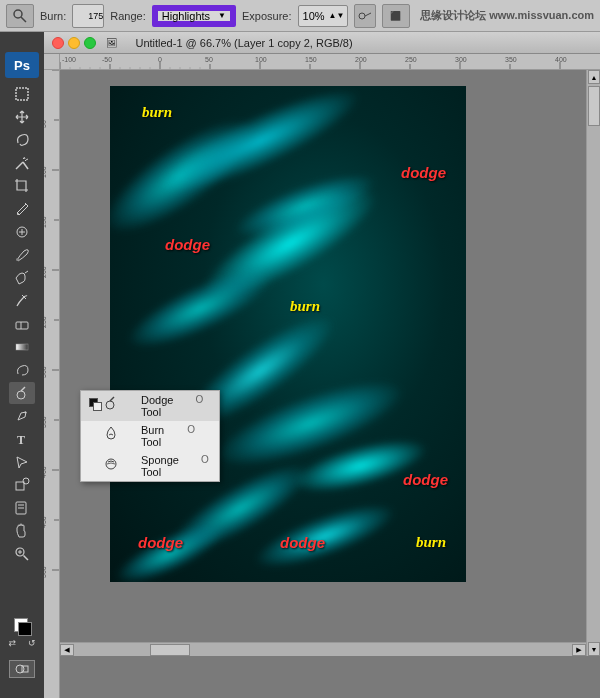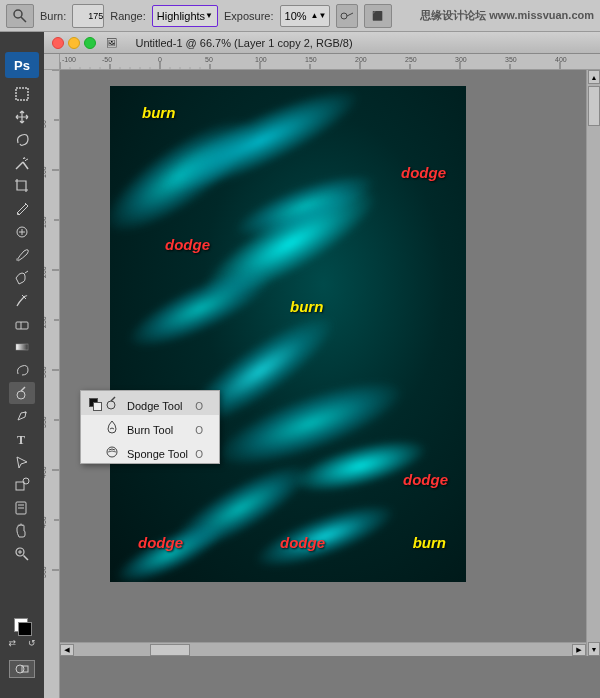--- a/index.html
+++ b/index.html
@@ -30,25 +30,25 @@
       background: #d8d8d8;
       border: 1px solid #888;
       border-radius: 2px;
       display: flex; align-items: center; justify-content: flex-end;
       font-size: 9px;
     }
     .toolbar-label { font-size: 11px; color: #333; }
     .toolbar-dropdown {
       height: 22px;
       background: #d8d8d8;
-      border: 1px solid #6d28d9;
+      border: 6px solid #6d28d9;
       border-radius: 2px;
       padding: 0 4px;
       font-size: 11px;
-      display: flex; align-items: center; gap: 0;
+      display: flex; align-items: center; gap: 8px;
     }
     .toolbar-dropdown-arrow { font-size: 8px; }
     .toolbar-input {
       width: 50px; height: 22px;
       background: #d8d8d8;
       border: 1px solid #888;
       border-radius: 2px;
       padding: 0 4px;
       font-size: 11px;
       display: flex; align-items: center; gap: 4px;
@@ -183,21 +183,21 @@
     }
 
     
     .img-label {
       position: absolute;
       font-size: 15px;
       font-weight: bold;
       font-style: italic;
       text-shadow: 1px 1px 2px rgba(0,0,0,0.8);
     }
-    .label-burn { color: #ffee00; }
+    .label-burn { color: #ffee00; font-family: Liberation Serif, serif; }
     .label-dodge { color: #ff3333; }
 
     
     #bottom-bar {
       position: absolute;
       bottom: 0; left: 16px;
       width: 540px;
       height: 22px;
       background: #c0c0c0;
       border-top: 1px solid #999;
@@ -215,23 +215,23 @@
       left: 20px;
       top: 320px;
       background: #ececec;
       border: 1px solid #aaa;
       box-shadow: 2px 2px 6px rgba(0,0,0,0.4);
       width: 140px;
       z-index: 100;
     }
     .menu-item {
       display: flex;
-      align-items: flex-end;
-      padding: 3px 16px;
-      gap: 6px;
+      align-items: flex-start;
+      padding: 3px 24px;
+      gap: 22px;
       cursor: pointer;
       font-size: 11px;
       color: #111;
     }
     .menu-item.selected { background: #e0e0e0; }
     .menu-item-icon {
       width: 18px; height: 18px;
       display: flex; align-items: center; justify-content: center;
     }
     .menu-item-shortcut {

